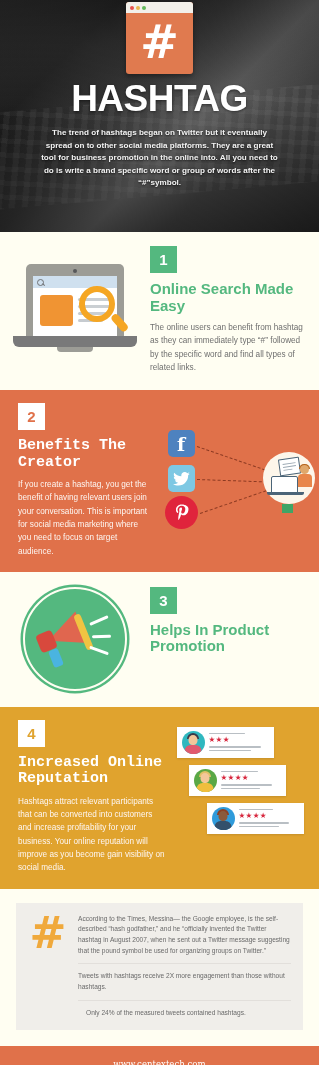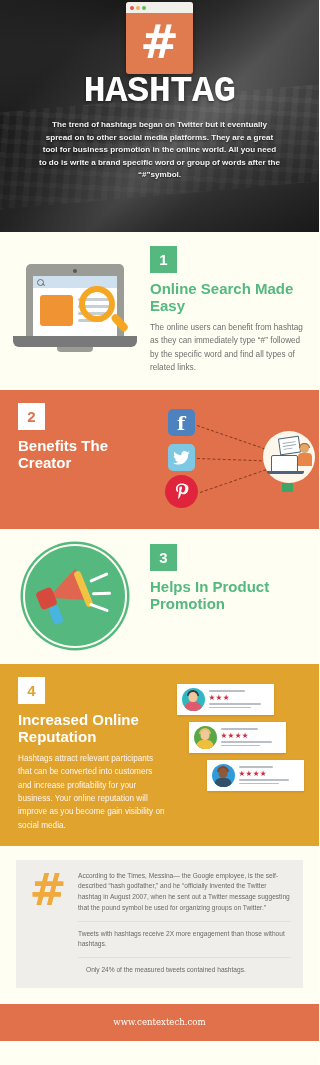--- a/index.html
+++ b/index.html
@@ -80,22 +80,22 @@
     font-family: "DejaVu Sans", sans-serif;
     padding-bottom: 4px;
   }
 
   .hero-title {
     color: #ffffff;
     font-weight: 700;
     font-size: 37px;
     line-height: .92;
     letter-spacing: -0.5px;
+    margin-top: 8px;
     text-shadow: 0 1px 3px rgba(0,0,0,.5);
-    font-family: Liberation Mono, monospace;
   }
   .hero-title span { display: block; }
 
   .hero-sub {
     color: #f3f3f3;
     font-size: 8.1px;
     font-weight: 700;
     line-height: 1.55;
     width: 242px;
     margin: 11px auto 0;
@@ -122,21 +122,21 @@
   .num-white.orange-txt { color: #e0714a; }
   .num-white.gold-txt   { color: #e0a32e; }
 
   .sec-head {
     font-size: 15px;
     font-weight: 700;
     line-height: 1.1;
     margin-bottom: 7px;
   }
   .head-green { color: #54b87f; }
-  .head-white { color: #ffffff; }
+  .head-white { color: #ffffff; font-family: Liberation Mono, monospace; }
 
   .sec-body {
     font-size: 8.2px;
     line-height: 1.62;
   }
   .body-grey  { color: #6f6f6f; margin-top: 6px; }
   .body-white { color: #fdf6f2; }
 
   
   .laptop { width: 124px; height: 92px; position: relative; }
@@ -357,21 +357,21 @@
           <span class="dot y"></span>
           <span class="dot g"></span>
         </div>
         <div class="hash-glyph">#</div>
       </div>
 
       <div class="hero-title">
         <span>HASHTAG</span>
       </div>
 
-      <div class="hero-sub">The trend of hashtags began on Twitter but it eventually spread on to other social media platforms. They are a great tool for business promotion in the online world. All you need to do is write a brand specific word or group of words after the “#”symbol.</div>
+      <div class="hero-sub">The trend of hashtags began on Twitter but it eventually spread on to other social media platforms. They are a great tool for business promotion in the online into. All you need to do is write a brand specific word or group of words after the “#”symbol.</div>
     </div>
   </div>
 
   <div class="sec sec-cream" style="padding:14px 0 16px;">
     <div class="art">
       <div class="laptop">
         <div class="lap-lid"></div>
         <div class="lap-cam"></div>
         <div class="lap-screen">
           <div class="lap-bar"></div>
@@ -391,20 +391,21 @@
       <div class="num-badge num-green">1</div>
       <div class="sec-head head-green">Online Search Made Easy</div>
       <div class="sec-body body-grey">The online users can benefit from hashtag as they can immediately type “#” followed by the specific word and find all types of related links.</div>
     </div>
   </div>
 
   <div class="sec sec-orange" style="padding:13px 0 14px;">
     <div class="txt" style="padding-left:18px; padding-right:8px;">
       <div class="num-badge num-white orange-txt">2</div>
       <div class="sec-head head-white">Benefits The Creator</div>
+      <div class="sec-body body-white">If you create a hashtag, you get the benefit of having relevant users join your conversation. This is important for social media marketing where you need to focus on target audience.</div>
     </div>
     <div class="art" style="flex:0 0 160px;">
       <div class="social-art">
         <div class="sq sq-fb">f</div>
         <div class="sq sq-tw">
           <svg width="17" height="14" viewBox="0 0 24 20" aria-hidden="true">
             <path fill="#ffffff" d="M24 2.4c-.9.4-1.8.7-2.8.8 1-.6 1.8-1.6 2.1-2.7-.9.6-2 1-3.1 1.2C19.3.6 18 0 16.6 0c-2.7 0-4.9 2.2-4.9 4.9 0 .4 0 .8.1 1.1C7.7 5.8 4.1 3.9 1.7 1 1.2 1.7 1 2.5 1 3.4c0 1.7.9 3.2 2.2 4.1-.8 0-1.6-.2-2.2-.6 0 2.4 1.7 4.4 3.9 4.8-.4.1-.8.2-1.3.2-.3 0-.6 0-.9-.1.6 2 2.4 3.4 4.6 3.4-1.7 1.3-3.8 2.1-6.1 2.1-.4 0-.8 0-1.2-.1 2.2 1.4 4.8 2.2 7.5 2.2 9.1 0 14-7.5 14-14v-.6c1-.7 1.8-1.6 2.5-2.6z"></path>
           </svg>
         </div>
         <div class="circ-pin">

